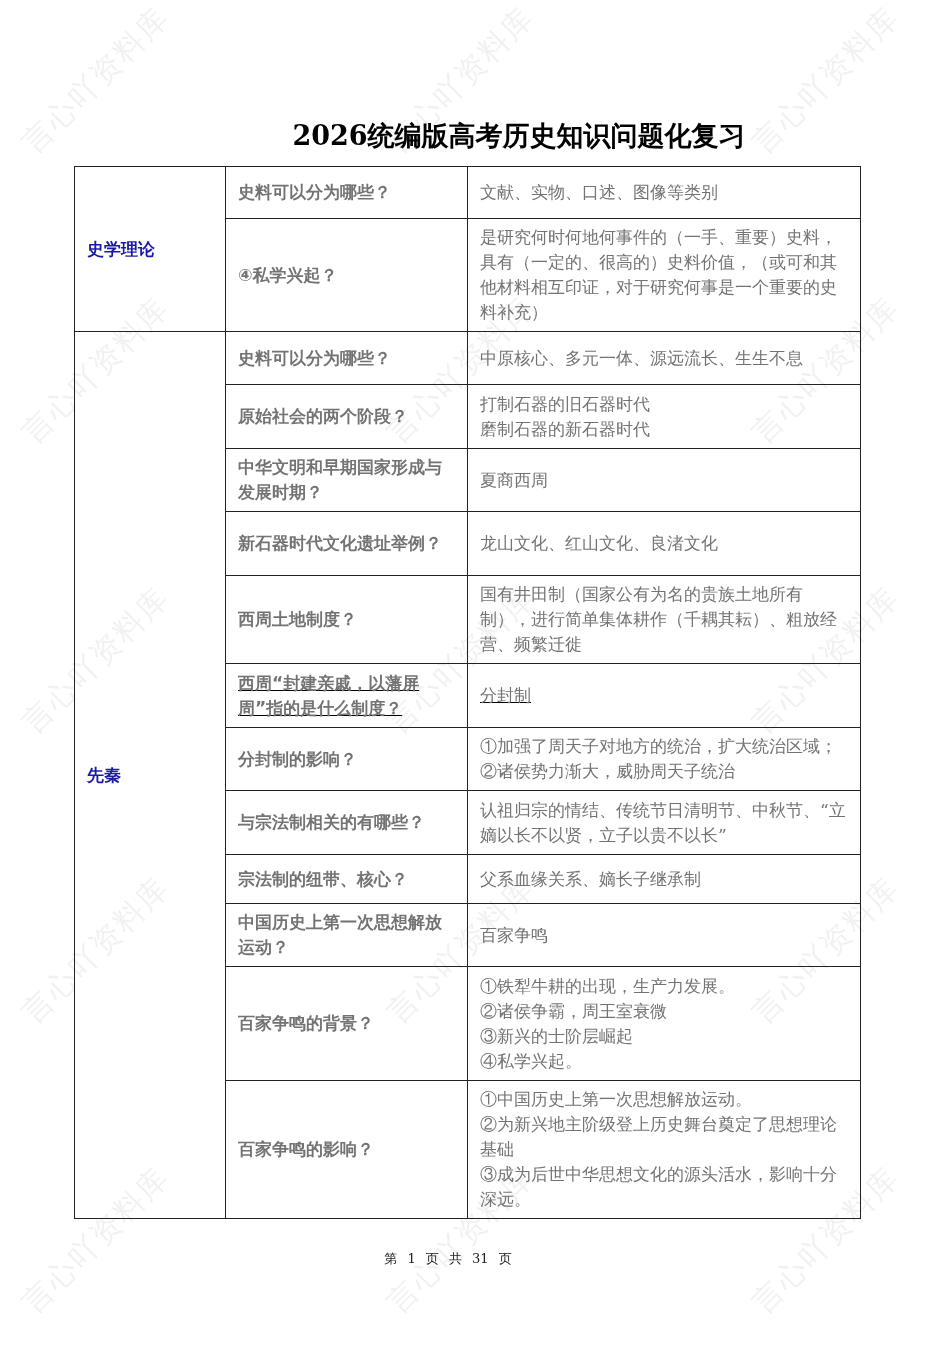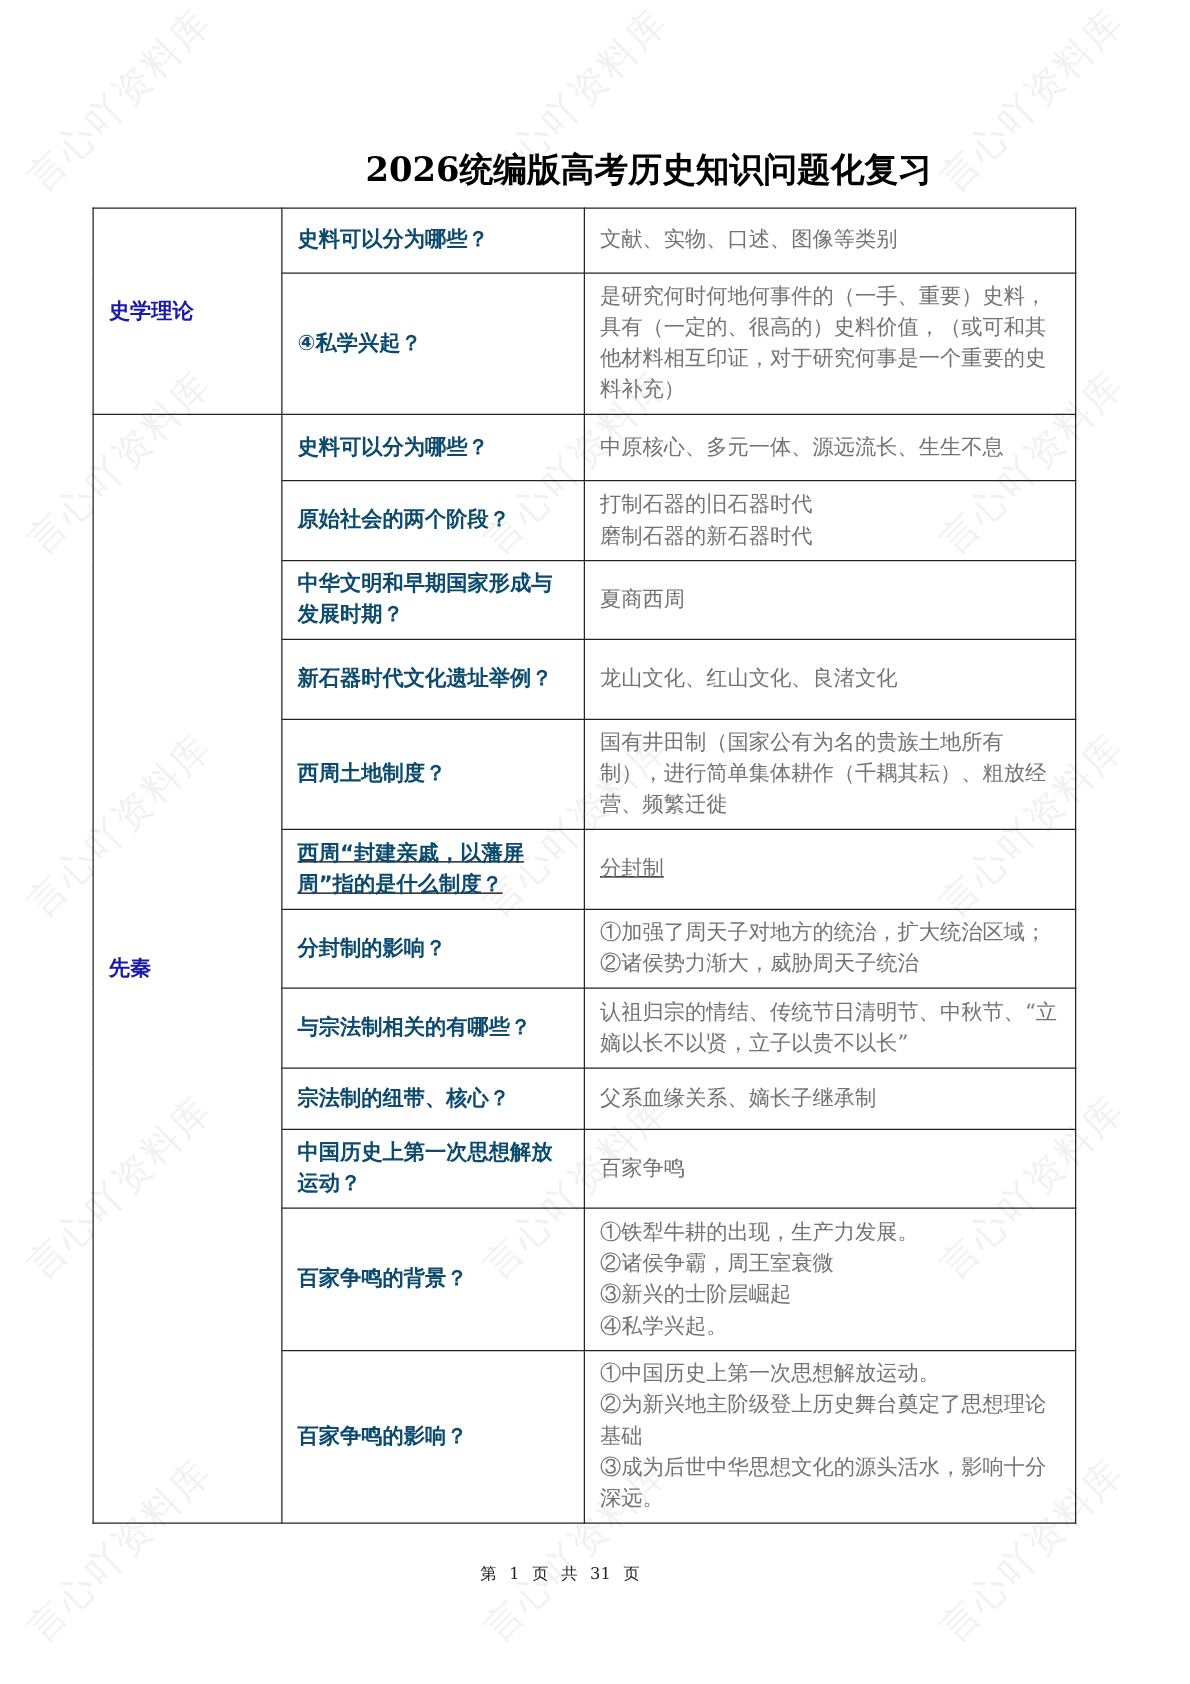--- a/index.html
+++ b/index.html
@@ -25,21 +25,21 @@
   table.qa td {
     border: 1.5px solid #222; vertical-align: middle; padding: 0 12px;
     font-size: 17px; line-height: 25px;
   }
   td.cat {
     width: 126px; text-align: left; color: #1a1aa8; font-weight: bold;
     font-family: "DejaVu Sans", "Liberation Sans", sans-serif; font-size: 17px;
     padding: 0;
   }
   td.q {
-    width: 217px; color: #0c4a6e; font-weight: bold;
+    width: 217px; color: #737373; font-weight: bold;
     font-family: "DejaVu Sans", "Liberation Sans", sans-serif; font-size: 17px;
   }
   td.a { color: #737373; font-family: "DejaVu Serif", "Liberation Serif", serif; }
   .line { display: block; }
   .footer {
     position: absolute; top: 1250px; left: 0; width: 896px; text-align: center;
     font-size: 13px; color: #222; z-index: 1; word-spacing: 6px;
     font-family: "DejaVu Serif", serif;
   }
 </style>

